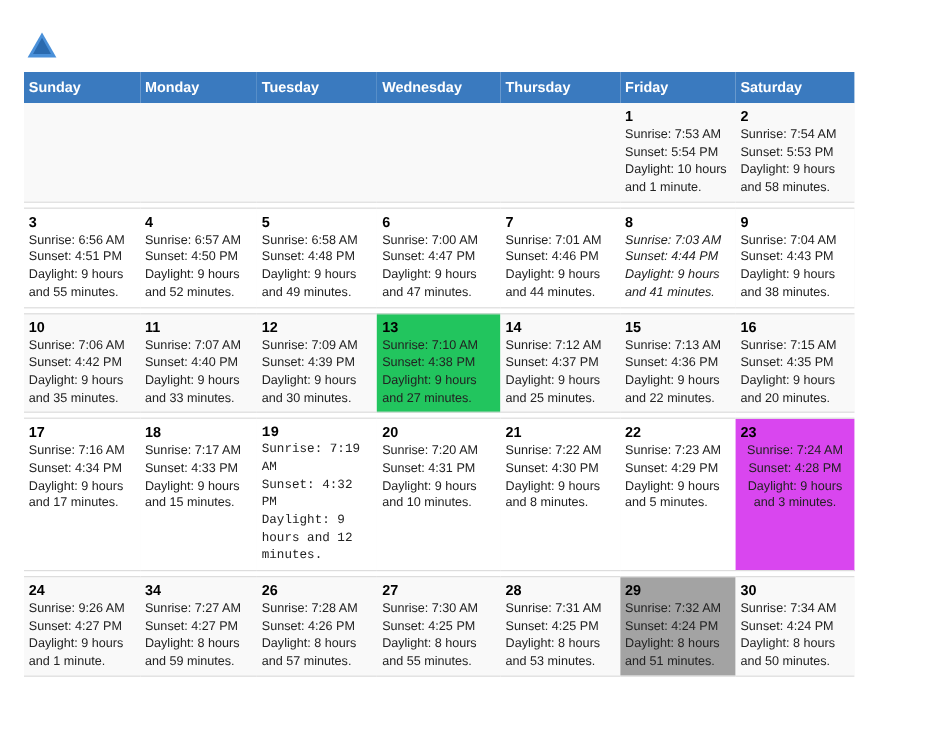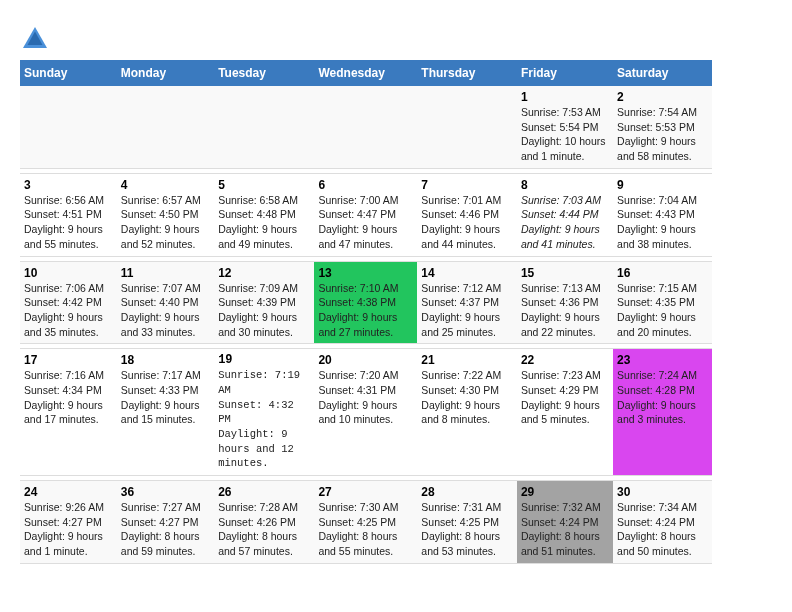--- a/index.html
+++ b/index.html
@@ -278,37 +278,37 @@
 Daylight: 9 hours and 8 minutes.</div>
           </td>
           <td style="background-color: rgb(255, 255, 255);">
             <span class="day-num">22</span>
             <div class="day-info" style="white-space: pre-line;">Sunrise: 7:23 AM
 Sunset: 4:29 PM
 Daylight: 9 hours and 5 minutes.</div>
           </td>
           <td style="background-color: #d946ef;">
             <span class="day-num">23</span>
-            <div class="day-info" style="white-space: pre-line;">Sunrise: 7:24 AM
+            <div class="day-info" style="white-space: pre-line; text-align: center;">Sunrise: 7:24 AM
 Sunset: 4:28 PM
 Daylight: 9 hours and 3 minutes.</div>
           </td>
         </tr>
         <tr>
           <td colspan="7" style="padding: 2px 0px; background-color: rgb(255, 255, 255);"></td>
         </tr>
         <tr>
           <td style="background-color: rgb(249, 249, 249);">
             <span class="day-num">24</span>
             <div class="day-info" style="white-space: pre-line;">Sunrise: 9:26 AM
 Sunset: 4:27 PM
 Daylight: 9 hours and 1 minute.</div>
           </td>
           <td style="background-color: rgb(249, 249, 249);">
-            <span class="day-num">36</span>
+            <span class="day-num">34</span>
             <div class="day-info" style="white-space: pre-line;">Sunrise: 7:27 AM
 Sunset: 4:27 PM
 Daylight: 8 hours and 59 minutes.</div>
           </td>
           <td style="background-color: rgb(249, 249, 249);">
             <span class="day-num">26</span>
             <div class="day-info" style="white-space: pre-line;">Sunrise: 7:28 AM
 Sunset: 4:26 PM
 Daylight: 8 hours and 57 minutes.</div>
           </td>

